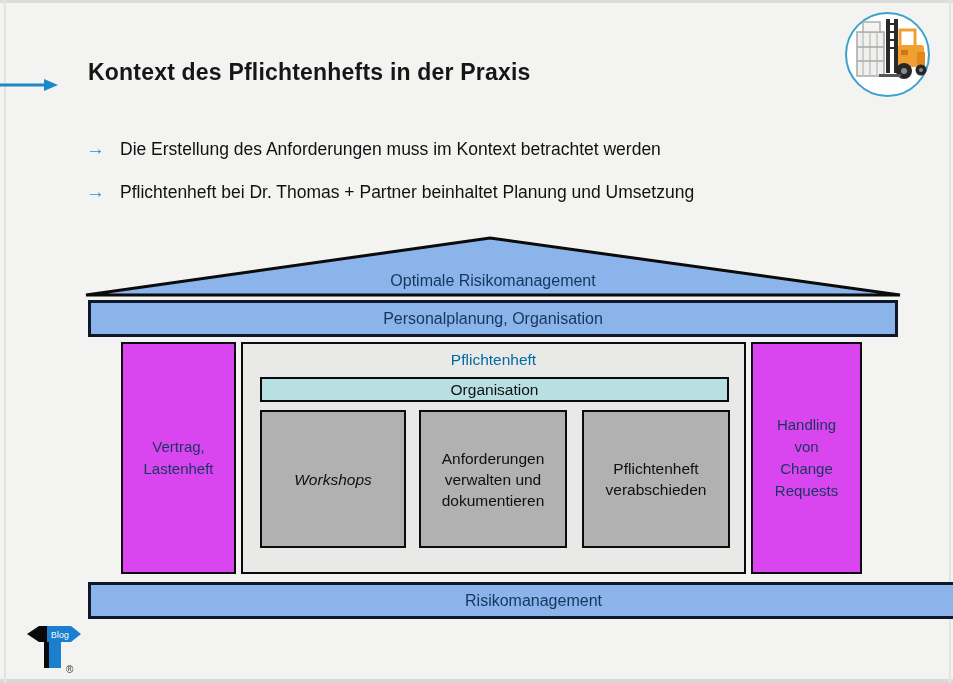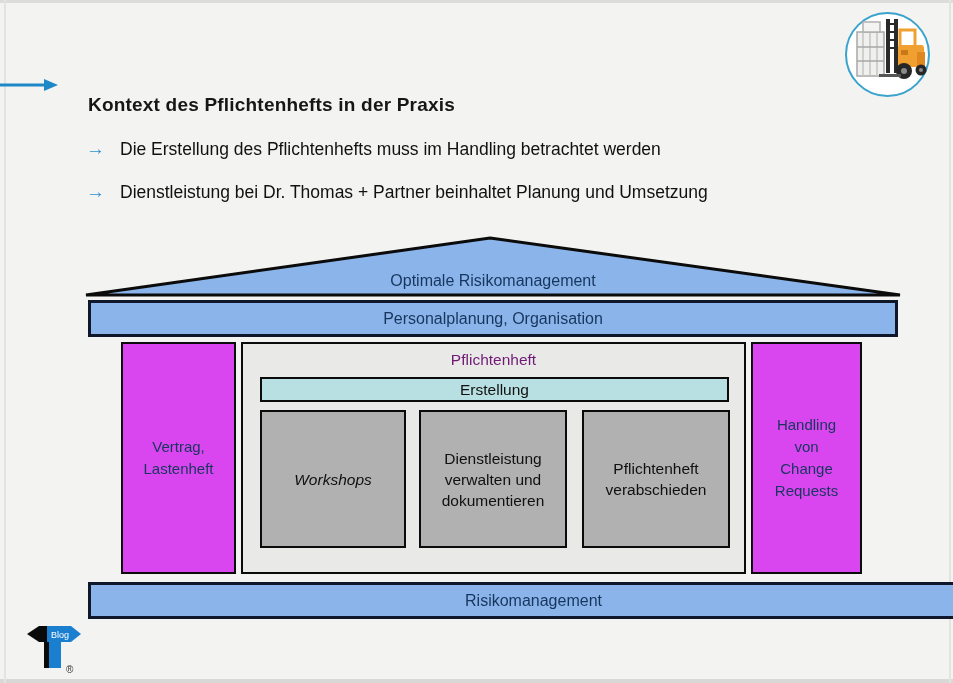--- a/index.html
+++ b/index.html
@@ -17,23 +17,22 @@
 
   
   .edge-top{left:0;top:0;width:953px;height:3px;background:#dcdcda;}
   .edge-bottom{left:0;top:679px;width:953px;height:4px;background:#d8d8d6;}
   .edge-left{left:4px;top:0;width:2px;height:683px;background:#e3e3e1;}
   .edge-right{left:949px;top:0;width:2px;height:683px;background:#e3e3e1;}
 
   
   .title{
     left:88px;top:59px;width:700px;
-    font-size:19px;font-weight:bold;color:#161616;
+    font-size:23px;font-weight:bold;color:#161616;
     letter-spacing:.2px;
-    margin-top:35px;
   }
   .title-arrow{left:0;top:77px;width:60px;height:16px;}
 
   .logo-circle{left:843px;top:10px;width:89px;height:89px;}
 
   
   .bullet-row{left:86px;width:800px;display:flex;align-items:flex-start;}
   .bullet-1{top:138px;}
   .bullet-2{top:181px;}
   .bullet-glyph{
@@ -65,21 +64,21 @@
   .pillar-left .pillar-text{width:100px;}
   .pillar-right{left:751px;top:342px;width:111px;height:232px;}
   .pillar-right .pillar-text{width:78px;}
 
   .center-panel{
     left:241px;top:342px;width:505px;height:232px;
     background:#e9e9e7;border:2px solid #0b0b0b;
   }
   .panel-title{
     left:0;top:7px;width:100%;text-align:center;
-    font-size:15.5px;color:#701a75;
+    font-size:15.5px;color:#0369a1;
   }
   .tools-bar{
     left:17px;top:33px;width:469px;height:25px;
     background:#b8dfe2;border:2px solid #0b0b0b;
     display:flex;align-items:center;justify-content:center;
     font-size:15.5px;color:#111;
   }
   .task-box{
     top:66px;height:138px;
     background:#b1b1b1;border:2px solid #0b0b0b;
@@ -141,52 +140,52 @@
       <circle cx="61" cy="61" r="3" fill="#8a8a8a"></circle>
       <circle cx="78" cy="60" r="5.5" fill="#262626"></circle>
       <circle cx="78" cy="60" r="2" fill="#8a8a8a"></circle>
 
       <rect x="36" y="64" width="22" height="3" fill="#555"></rect>
     </svg>
   </div>
 
   <div class="abs bullet-row bullet-1">
     <span class="bullet-glyph">→</span>
-    <span class="bullet-text">Die Erstellung des Pflichtenhefts muss im Handling betrachtet werden</span>
+    <span class="bullet-text">Die Erstellung des Anforderungen muss im Kontext betrachtet werden</span>
   </div>
   <div class="abs bullet-row bullet-2">
     <span class="bullet-glyph">→</span>
-    <span class="bullet-text">Dienstleistung bei Dr. Thomas + Partner beinhaltet Planung und Umsetzung</span>
+    <span class="bullet-text">Pflichtenheft bei Dr. Thomas + Partner beinhaltet Planung und Umsetzung</span>
   </div>
 
   <div class="abs roof-svg">
     <svg width="818" height="62" viewBox="0 0 818 62">
       <polygon points="406,2 816,59 2,59" fill="#8ab4ea" stroke="#0b0b0b" stroke-width="3"></polygon>
     </svg>
   </div>
   <div class="abs roof-label">Optimale Risikomanagement</div>
 
   <div class="abs bar architrave">
     <span>Personalplanung, Organisation</span>
   </div>
 
   <div class="abs pillar pillar-left">
     <span class="pillar-text">Vertrag, Lastenheft</span>
   </div>
 
   <div class="abs center-panel">
     <div class="abs panel-title">Pflichtenheft</div>
     <div class="abs tools-bar">
-      <span>Erstellung</span>
+      <span>Organisation</span>
     </div>
     <div class="abs task-box task-1">
       <span class="task-label">Workshops</span>
     </div>
     <div class="abs task-box task-2">
-      <span class="task-label">Dienstleistung verwalten und dokumentieren</span>
+      <span class="task-label">Anforderungen verwalten und dokumentieren</span>
     </div>
     <div class="abs task-box task-3">
       <span class="task-label">Pflichtenheft verabschieden</span>
     </div>
   </div>
 
   <div class="abs pillar pillar-right">
     <span class="pillar-text">Handling von Change Requests</span>
   </div>
 

